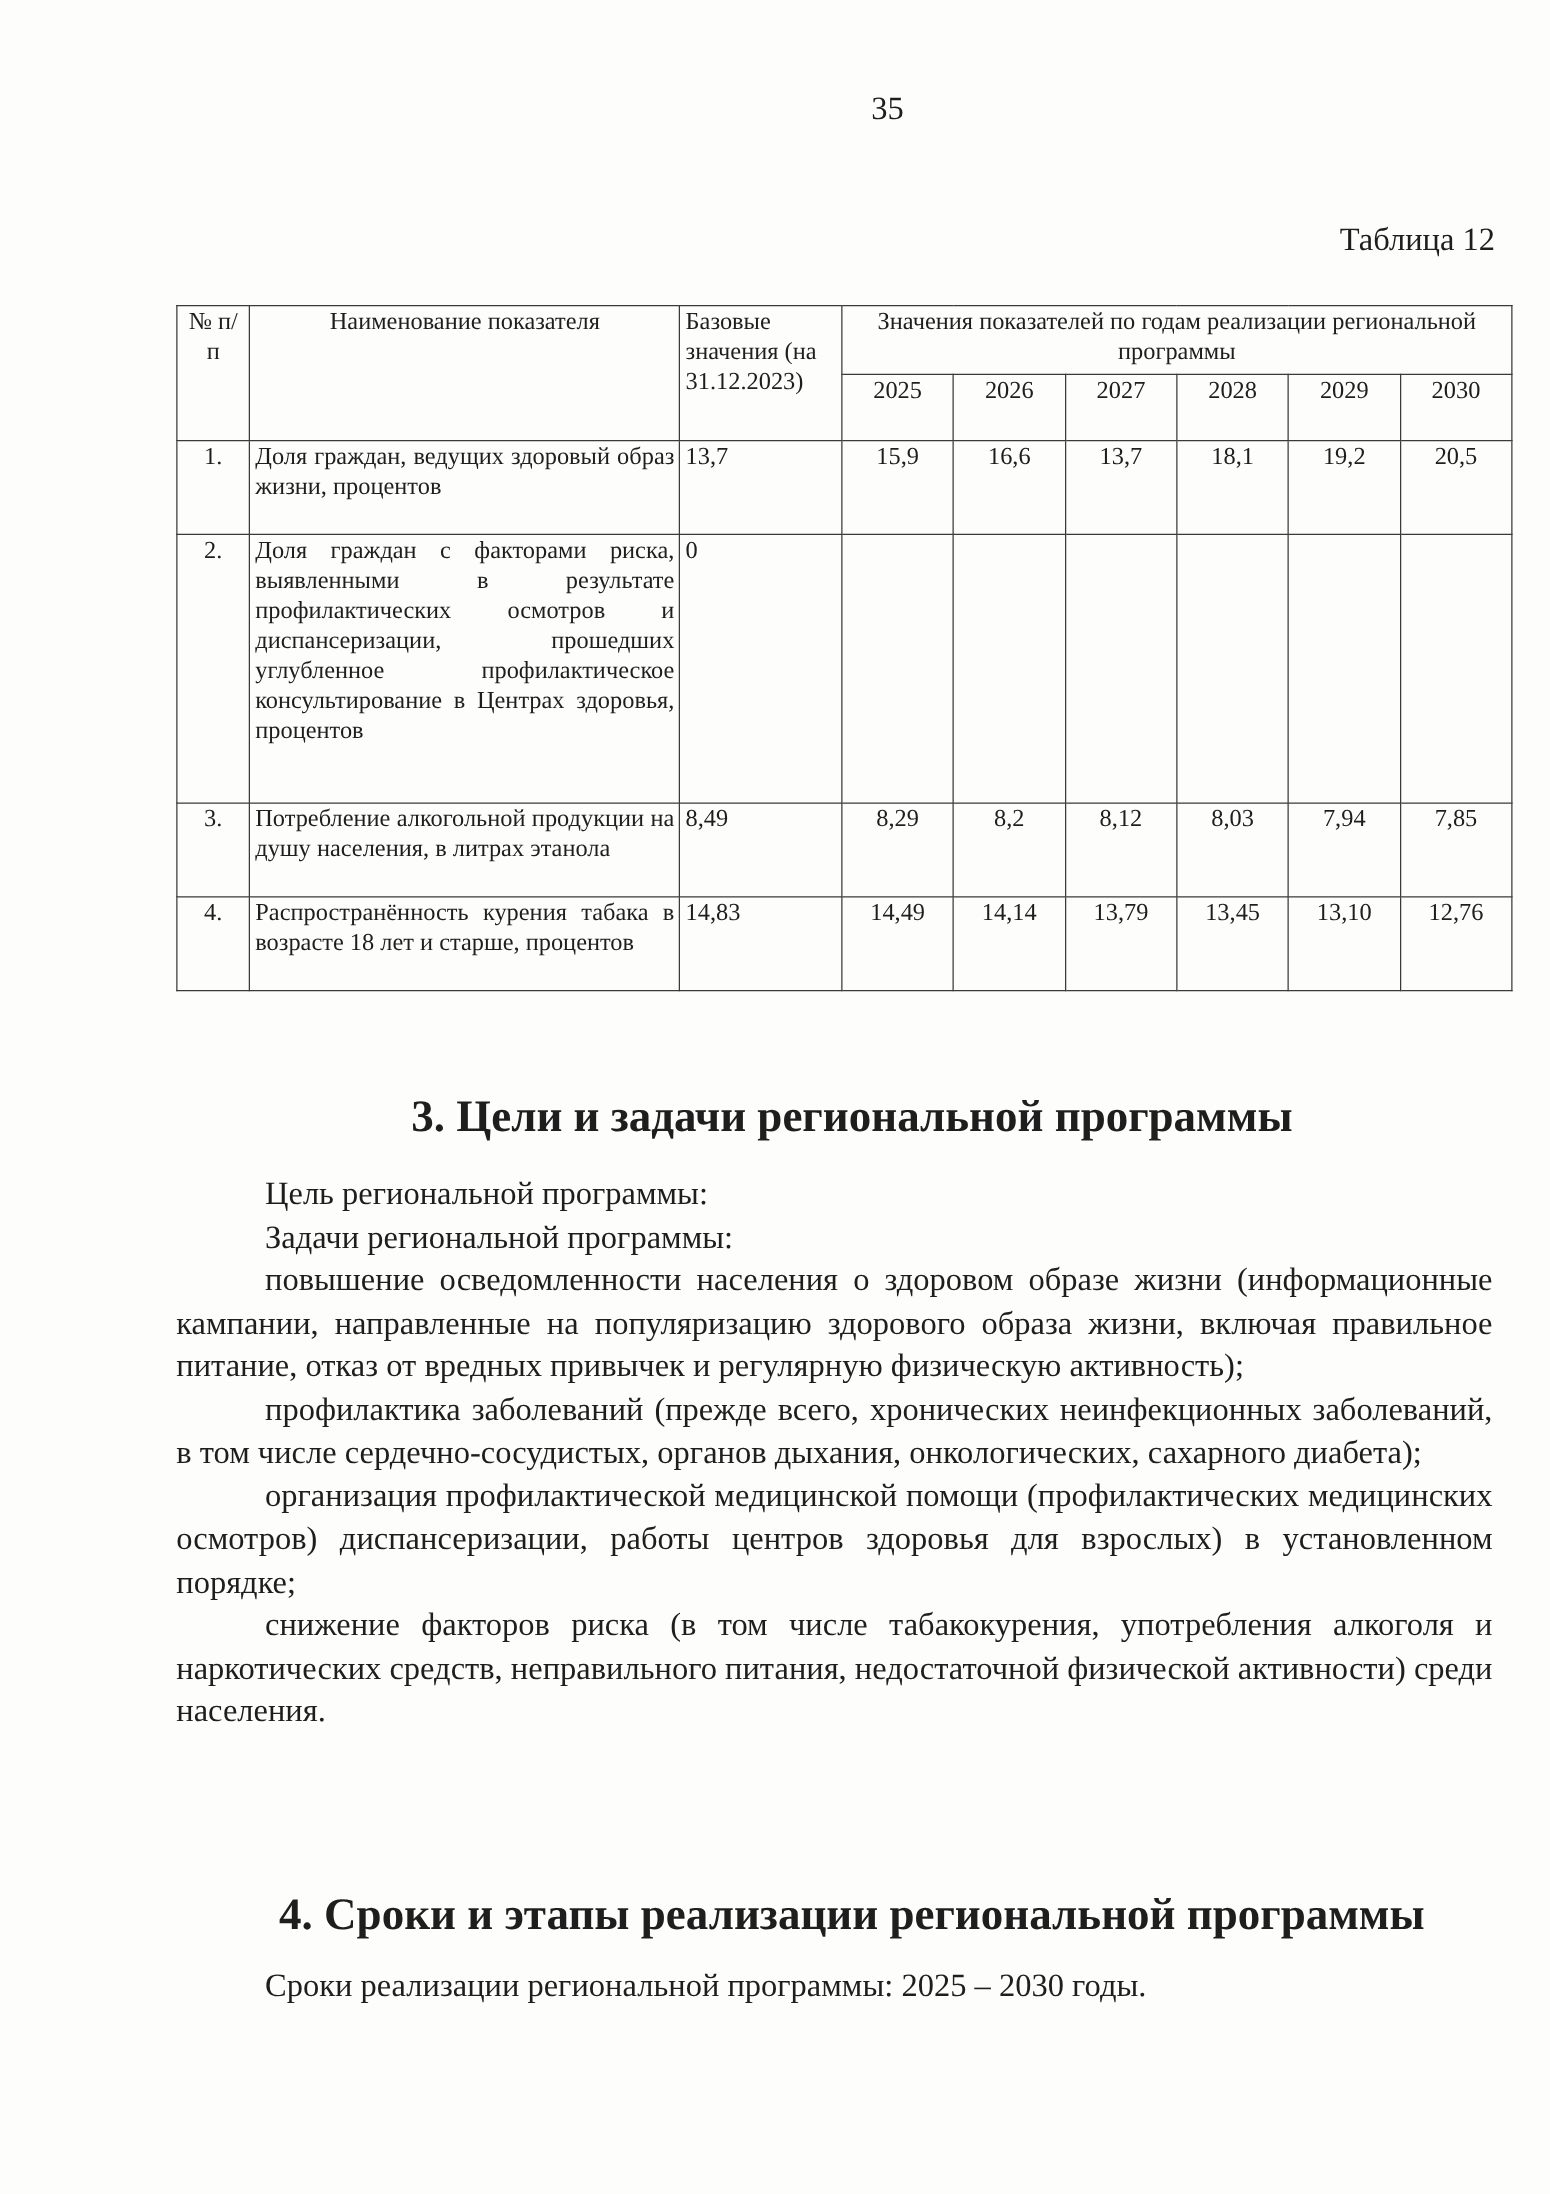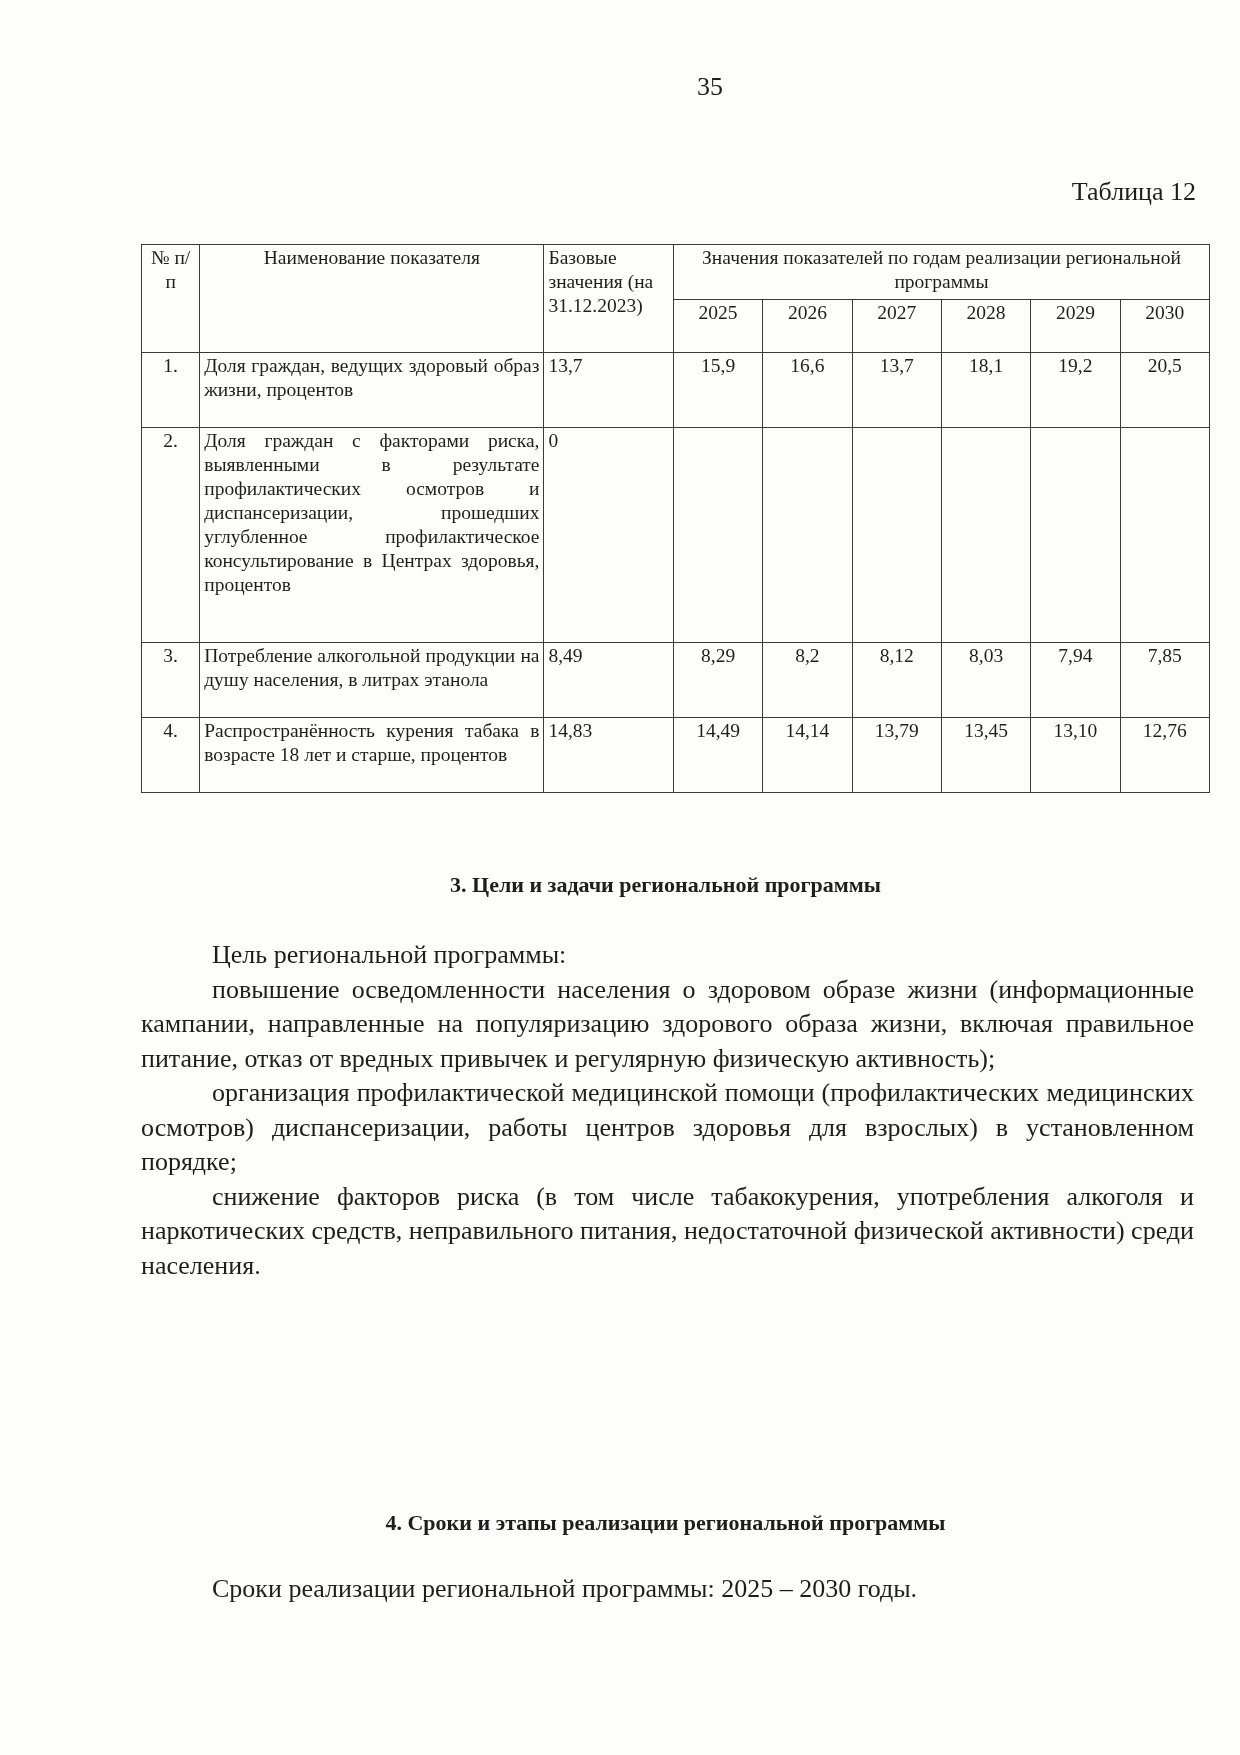--- a/index.html
+++ b/index.html
@@ -44,22 +44,22 @@
   col.col-base { width: 129px; }
   col.col-year { width: 89px; }
   tr.row-h1 th { height: 52px; }
   tr.row-h2 th { height: 50px; }
   tr.row-1 td { height: 72px; }
   tr.row-2 td { height: 212px; }
   tr.row-3 td { height: 72px; }
   tr.row-4 td { height: 72px; }
 
   .section-heading {
-    position: absolute; left: 131px; width: 1069px;
-    text-align: center; font-weight: bold; font-size: 22px;
+    position: absolute; left: 147px; width: 1069px;
+    text-align: center; font-weight: bold; font-size: 36px;
   }
   .body-text {
     position: absolute; left: 141px; width: 1053px;
     font-size: 26px; line-height: 34.5px;
   }
   .body-text p { margin: 0; text-align: justify; text-indent: 71px; }
   .body-text p.plain { text-indent: 71px; text-align: left; }
 </style>
 </head>
 <body>
@@ -140,21 +140,23 @@
       <td class="c-val">13,10</td>
       <td class="c-val">12,76</td>
     </tr>
   </tbody>
 </table>
 
 <div class="section-heading" style="top: 872px;">3. Цели и задачи региональной программы</div>
 
 <div class="body-text" style="top: 938px;">
   <p class="plain">Цель региональной программы:</p>
+  <p class="plain">Задачи региональной программы:</p>
   <p>повышение осведомленности населения о здоровом образе жизни (информационные кампании, направленные на популяризацию здорового образа жизни, включая правильное питание, отказ от вредных привычек и регулярную физическую активность);</p>
+  <p>профилактика заболеваний (прежде всего, хронических неинфекционных заболеваний, в том числе сердечно-сосудистых, органов дыхания, онкологических, сахарного диабета);</p>
   <p>организация профилактической медицинской помощи (профилактических медицинских осмотров) диспансеризации, работы центров здоровья для взрослых) в установленном порядке;</p>
   <p>снижение факторов риска (в том числе табакокурения, употребления алкоголя и наркотических средств, неправильного питания, недостаточной физической активности) среди населения.</p>
 </div>
 
 <div class="section-heading" style="top: 1510px;">4. Сроки и этапы реализации региональной программы</div>
 
 <div class="body-text" style="top: 1572px;">
   <p class="plain">Сроки реализации региональной программы: 2025 – 2030 годы.</p>
 </div>
 

